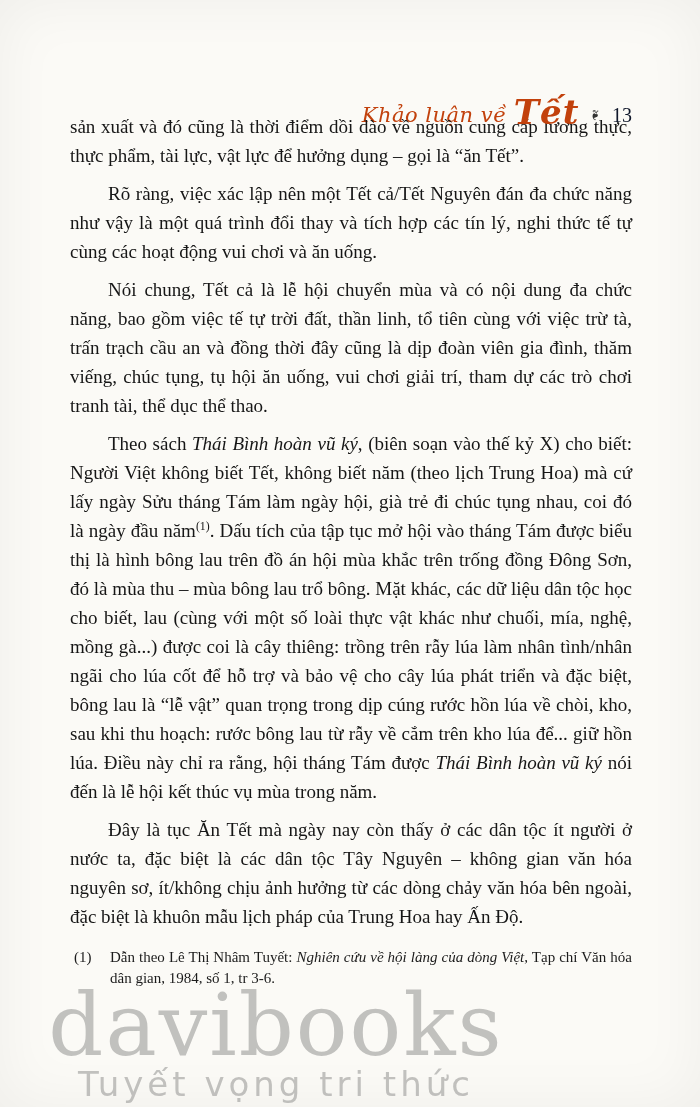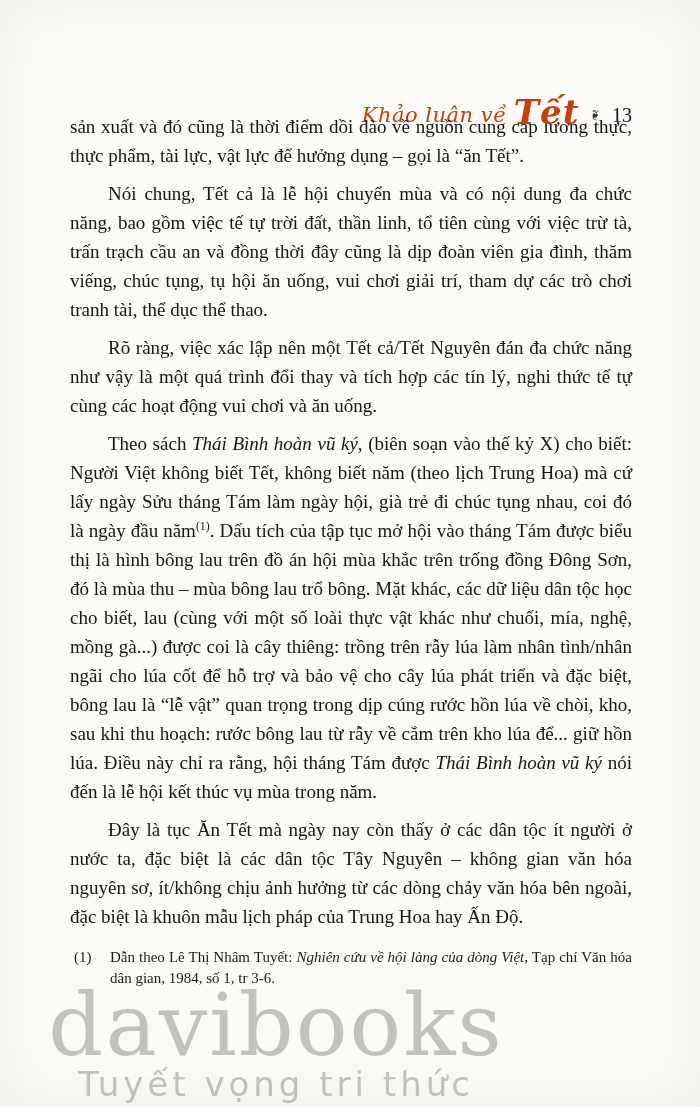--- a/index.html
+++ b/index.html
@@ -82,22 +82,22 @@
 
   <div class="header">
     <span class="book-title"><span>Khảo luận về </span><span class="title-main">Tết</span></span>
     <span class="ornament">❧</span>
     <span class="page-number">13</span>
   </div>
 
   <div class="content">
 
   <p class="para no-indent"><span>sản xuất và đó cũng là thời điểm dồi dào về nguồn cung cấp lương thực, thực phẩm, tài lực, vật lực để hưởng dụng – gọi là “ăn Tết”.</span></p>
+      <p class="para"><span>Rõ ràng, việc xác lập nên một Tết cả/Tết Nguyên đán đa chức năng như vậy là một quá trình đổi thay và tích hợp các tín lý, nghi thức tế tự cùng các hoạt động vui chơi và ăn uống.</span></p>
       <p class="para"><span>Nói chung, Tết cả là lễ hội chuyển mùa và có nội dung đa chức năng, bao gồm việc tế tự trời đất, thần linh, tổ tiên cùng với việc trừ tà, trấn trạch cầu an và đồng thời đây cũng là dịp đoàn viên gia đình, thăm viếng, chúc tụng, tụ hội ăn uống, vui chơi giải trí, tham dự các trò chơi tranh tài, thể dục thể thao.</span></p>
-      <p class="para"><span>Rõ ràng, việc xác lập nên một Tết cả/Tết Nguyên đán đa chức năng như vậy là một quá trình đổi thay và tích hợp các tín lý, nghi thức tế tự cùng các hoạt động vui chơi và ăn uống.</span></p>
       <p class="para"><span>Theo sách </span><em>Thái Bình hoàn vũ ký</em><span>, (biên soạn vào thế kỷ X) cho biết: Người Việt không biết Tết, không biết năm (theo lịch Trung Hoa) mà cứ lấy ngày Sửu tháng Tám làm ngày hội, già trẻ đi chúc tụng nhau, coi đó là ngày đầu năm</span><sup>(1)</sup><span>. Dấu tích của tập tục mở hội vào tháng Tám được biểu thị là hình bông lau trên đồ án hội mùa khắc trên trống đồng Đông Sơn, đó là mùa thu – mùa bông lau trổ bông. Mặt khác, các dữ liệu dân tộc học cho biết, lau (cùng với một số loài thực vật khác như chuối, mía, nghệ, mồng gà...) được coi là cây thiêng: trồng trên rẫy lúa làm nhân tình/nhân ngãi cho lúa cốt để hỗ trợ và bảo vệ cho cây lúa phát triển và đặc biệt, bông lau là “lễ vật” quan trọng trong dịp cúng rước hồn lúa về chòi, kho, sau khi thu hoạch: rước bông lau từ rẫy về cắm trên kho lúa để... giữ hồn lúa. Điều này chỉ ra rằng, hội tháng Tám được </span><em>Thái Bình hoàn vũ ký</em><span> nói đến là lễ hội kết thúc vụ mùa trong năm.</span></p>
       <p class="para"><span>Đây là tục Ăn Tết mà ngày nay còn thấy ở các dân tộc ít người ở nước ta, đặc biệt là các dân tộc Tây Nguyên – không gian văn hóa nguyên sơ, ít/không chịu ảnh hưởng từ các dòng chảy văn hóa bên ngoài, đặc biệt là khuôn mẫu lịch pháp của Trung Hoa hay Ấn Độ.</span></p>
     </div>
 
   <div class="footnote">
     <span class="marker">(1)</span>
     <span class="fn-text"><span>Dẫn theo Lê Thị Nhâm Tuyết: </span><em>Nghiên cứu về hội làng của dòng Việt</em><span>, Tạp chí Văn hóa dân gian, 1984, số 1, tr 3-6.</span></span>
   </div>
 
 </div>

